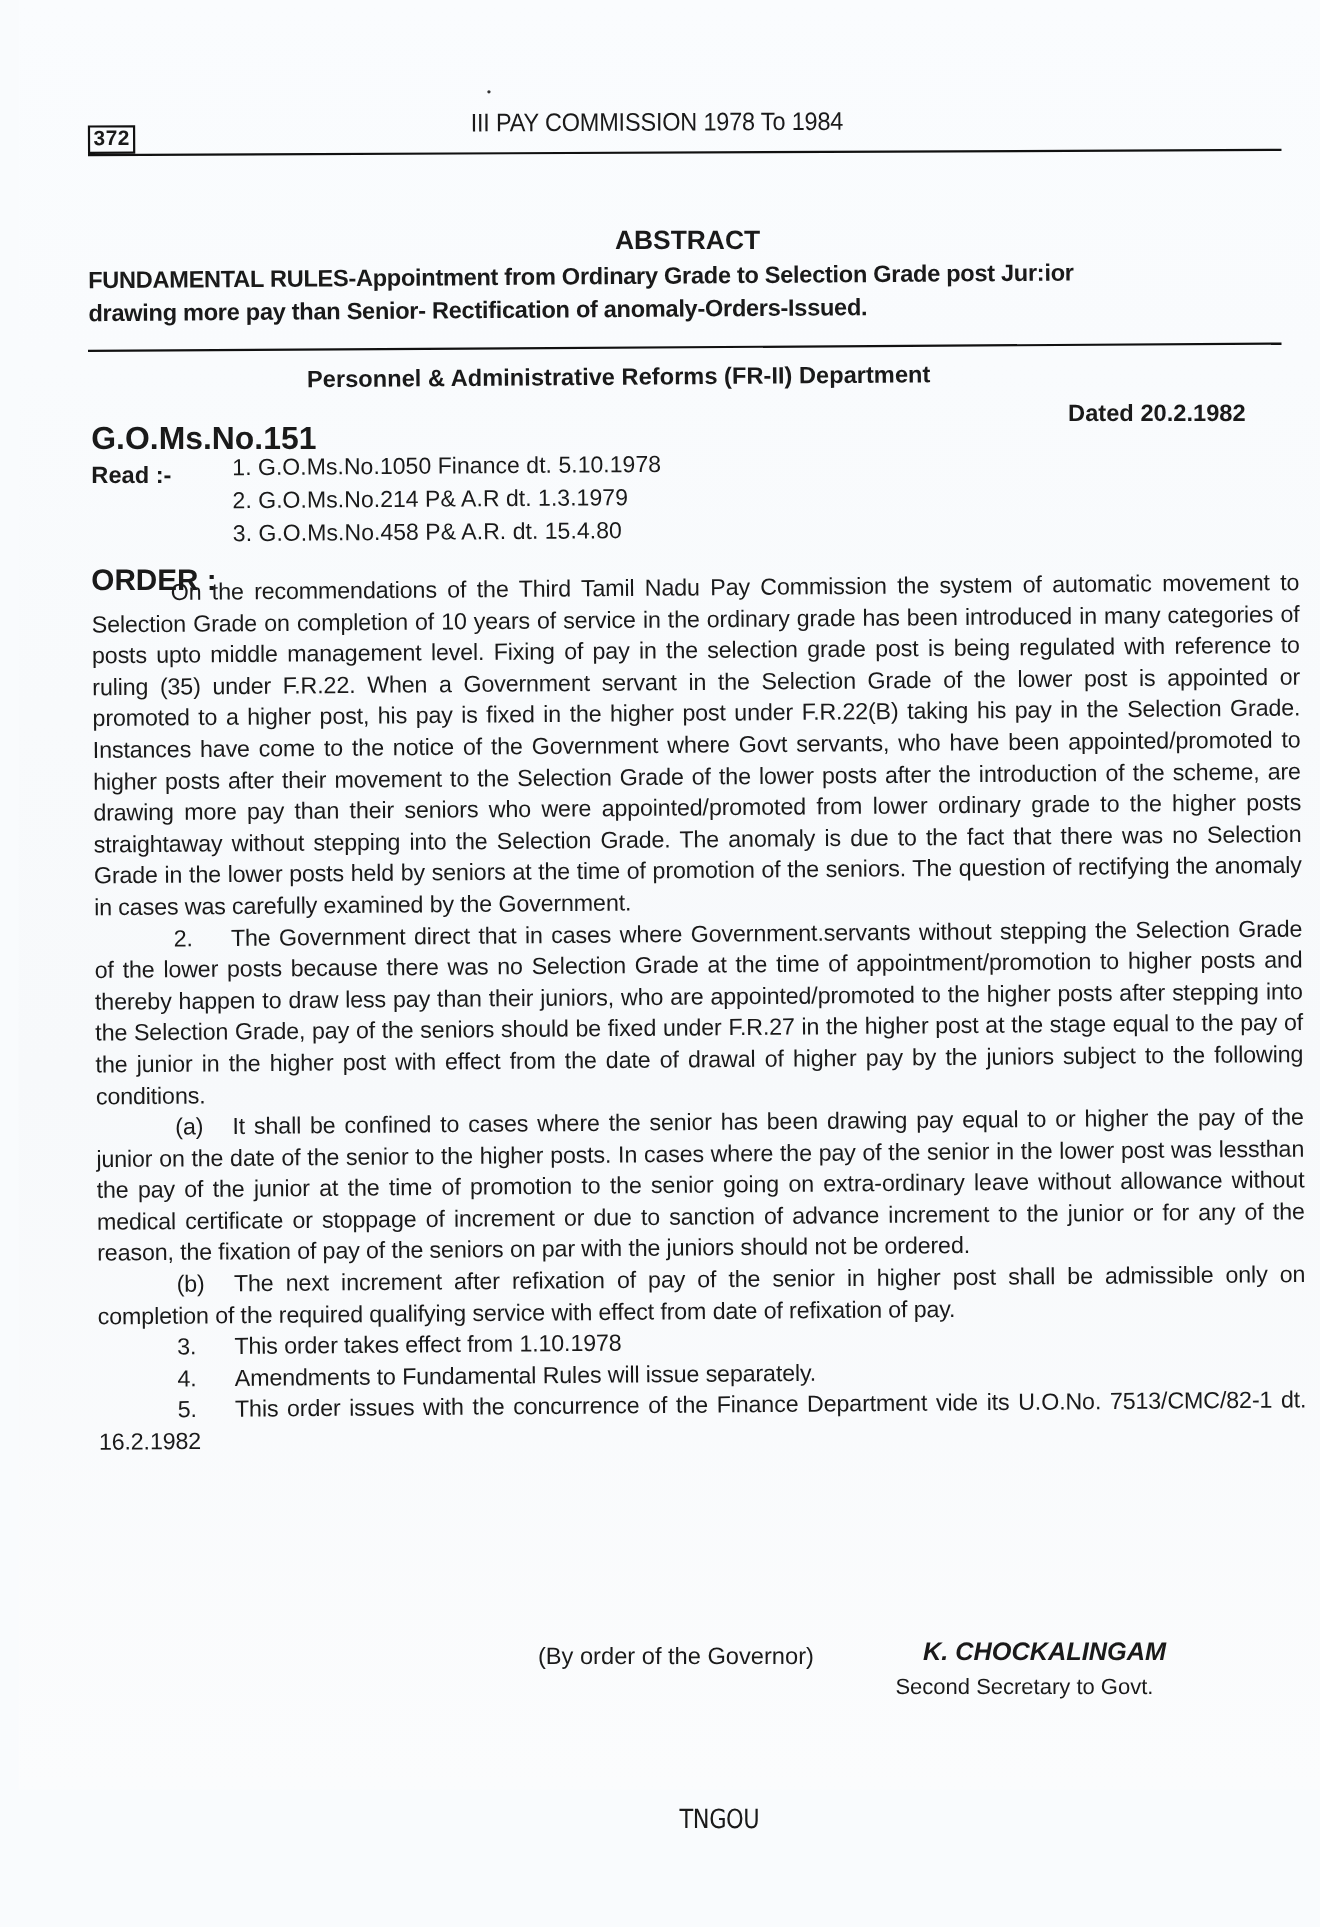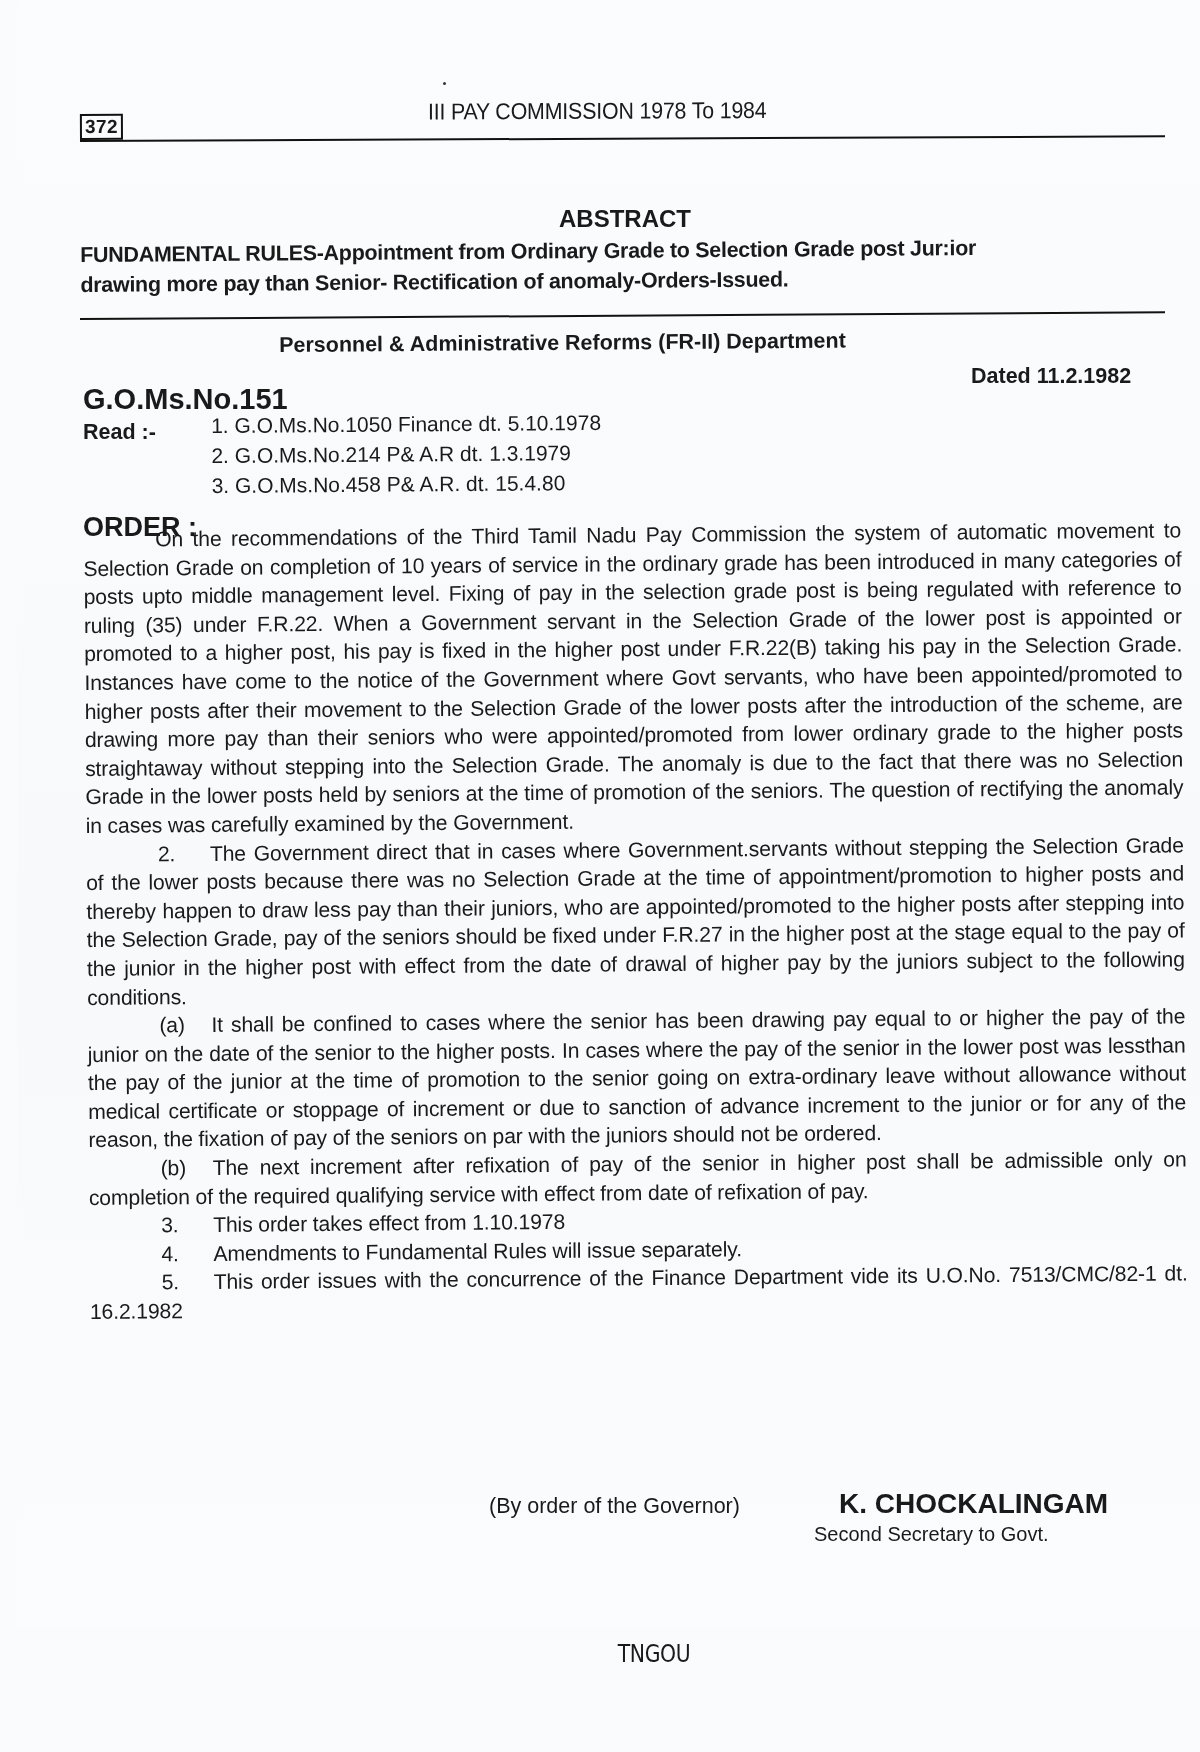--- a/index.html
+++ b/index.html
@@ -86,21 +86,21 @@
   .body p { margin: 0; text-align: justify; text-align-last: left; }
   .indent { text-indent: 72px; }
   .num { display: inline-block; width: 52px; text-indent: 0; }
   .sig-by {
     position: absolute; left: 472px; top: 1450px;
     font-size: 21.5px;
     margin-top: 44px;
   }
   .sig-name {
     position: absolute; left: 822px; top: 1488px;
-    font-weight: bold; font-size: 28px;
+    font-weight: bold; font-size: 23px; font-style: italic;
   }
   .sig-title {
     position: absolute; left: 797px; top: 1523px;
     font-size: 20px;
   }
   .footer {
     position: absolute; left: 0; width: 1200px; top: 1640px; text-align: center;
     font-family: "DejaVu Sans", sans-serif; font-size: 24px; letter-spacing: -0.5px;
     transform: scaleX(0.85); padding-left: 40px;
   }
@@ -118,21 +118,21 @@
 
   <div class="abstract">ABSTRACT</div>
 
   <div class="subject">
     <div>FUNDAMENTAL RULES-Appointment from Ordinary Grade to Selection Grade post Jur:ior</div>
     <div>drawing more pay than Senior- Rectification of anomaly-Orders-Issued.</div>
   </div>
   <div class="subject-rule"></div>
 
   <div class="dept">Personnel &amp; Administrative Reforms (FR-II) Department</div>
-  <div class="dated">Dated 11.2.1982</div>
+  <div class="dated">Dated 20.2.1982</div>
   <div class="gono">G.O.Ms.No.151</div>
   <div class="read-label">Read :-</div>
   <ul class="read-list">
     <li>1. G.O.Ms.No.1050 Finance dt. 5.10.1978</li>
     <li>2. G.O.Ms.No.214 P&amp; A.R dt. 1.3.1979</li>
     <li>3. G.O.Ms.No.458 P&amp; A.R. dt. 15.4.80</li>
   </ul>
 
   <div class="order-label">ORDER :</div>
 

